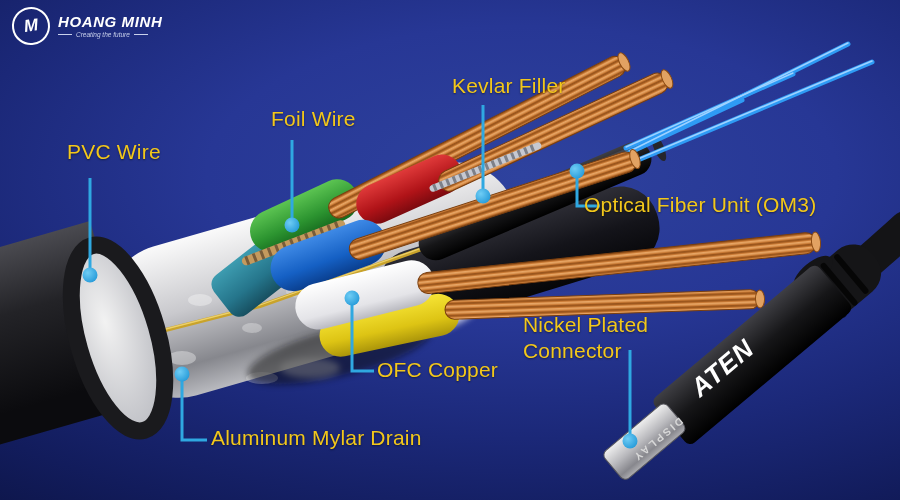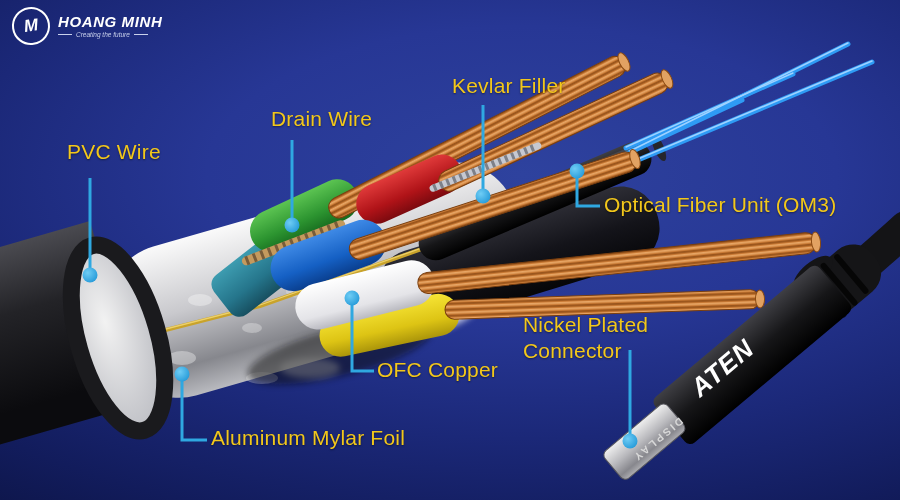--- a/index.html
+++ b/index.html
@@ -242,23 +242,23 @@
       <circle cx="292" cy="225" r="7.5"></circle>
       <circle cx="483" cy="196" r="7.5"></circle>
       <circle cx="577" cy="171" r="7.5"></circle>
       <circle cx="352" cy="298" r="7.5"></circle>
       <circle cx="630" cy="441" r="7.5"></circle>
       <circle cx="182" cy="374" r="7.5"></circle>
     </g>
   </svg>
 
   <div class="callout" style="left:67px;top:140px">PVC Wire</div>
-  <div class="callout" style="left:271px;top:107px">Drain Wire</div>
+  <div class="callout" style="left:271px;top:107px">Foil Wire</div>
   <div class="callout" style="left:452px;top:74px">Kevlar Filler</div>
-  <div class="callout" style="left:604px;top:193px">Optical Fiber Unit (OM3)</div>
+  <div class="callout" style="left:584px;top:193px">Optical Fiber Unit (OM3)</div>
   <div class="callout" style="left:377px;top:358px">OFC Copper</div>
   <div class="callout" style="left:523px;top:313px">
     <span>Nickel Plated</span>
     <span class="line2">Connector</span>
   </div>
-  <div class="callout" style="left:211px;top:426px">Aluminum Mylar Foil</div>
+  <div class="callout" style="left:211px;top:426px">Aluminum Mylar Drain</div>
 
 </div>
 
 </body></html>

